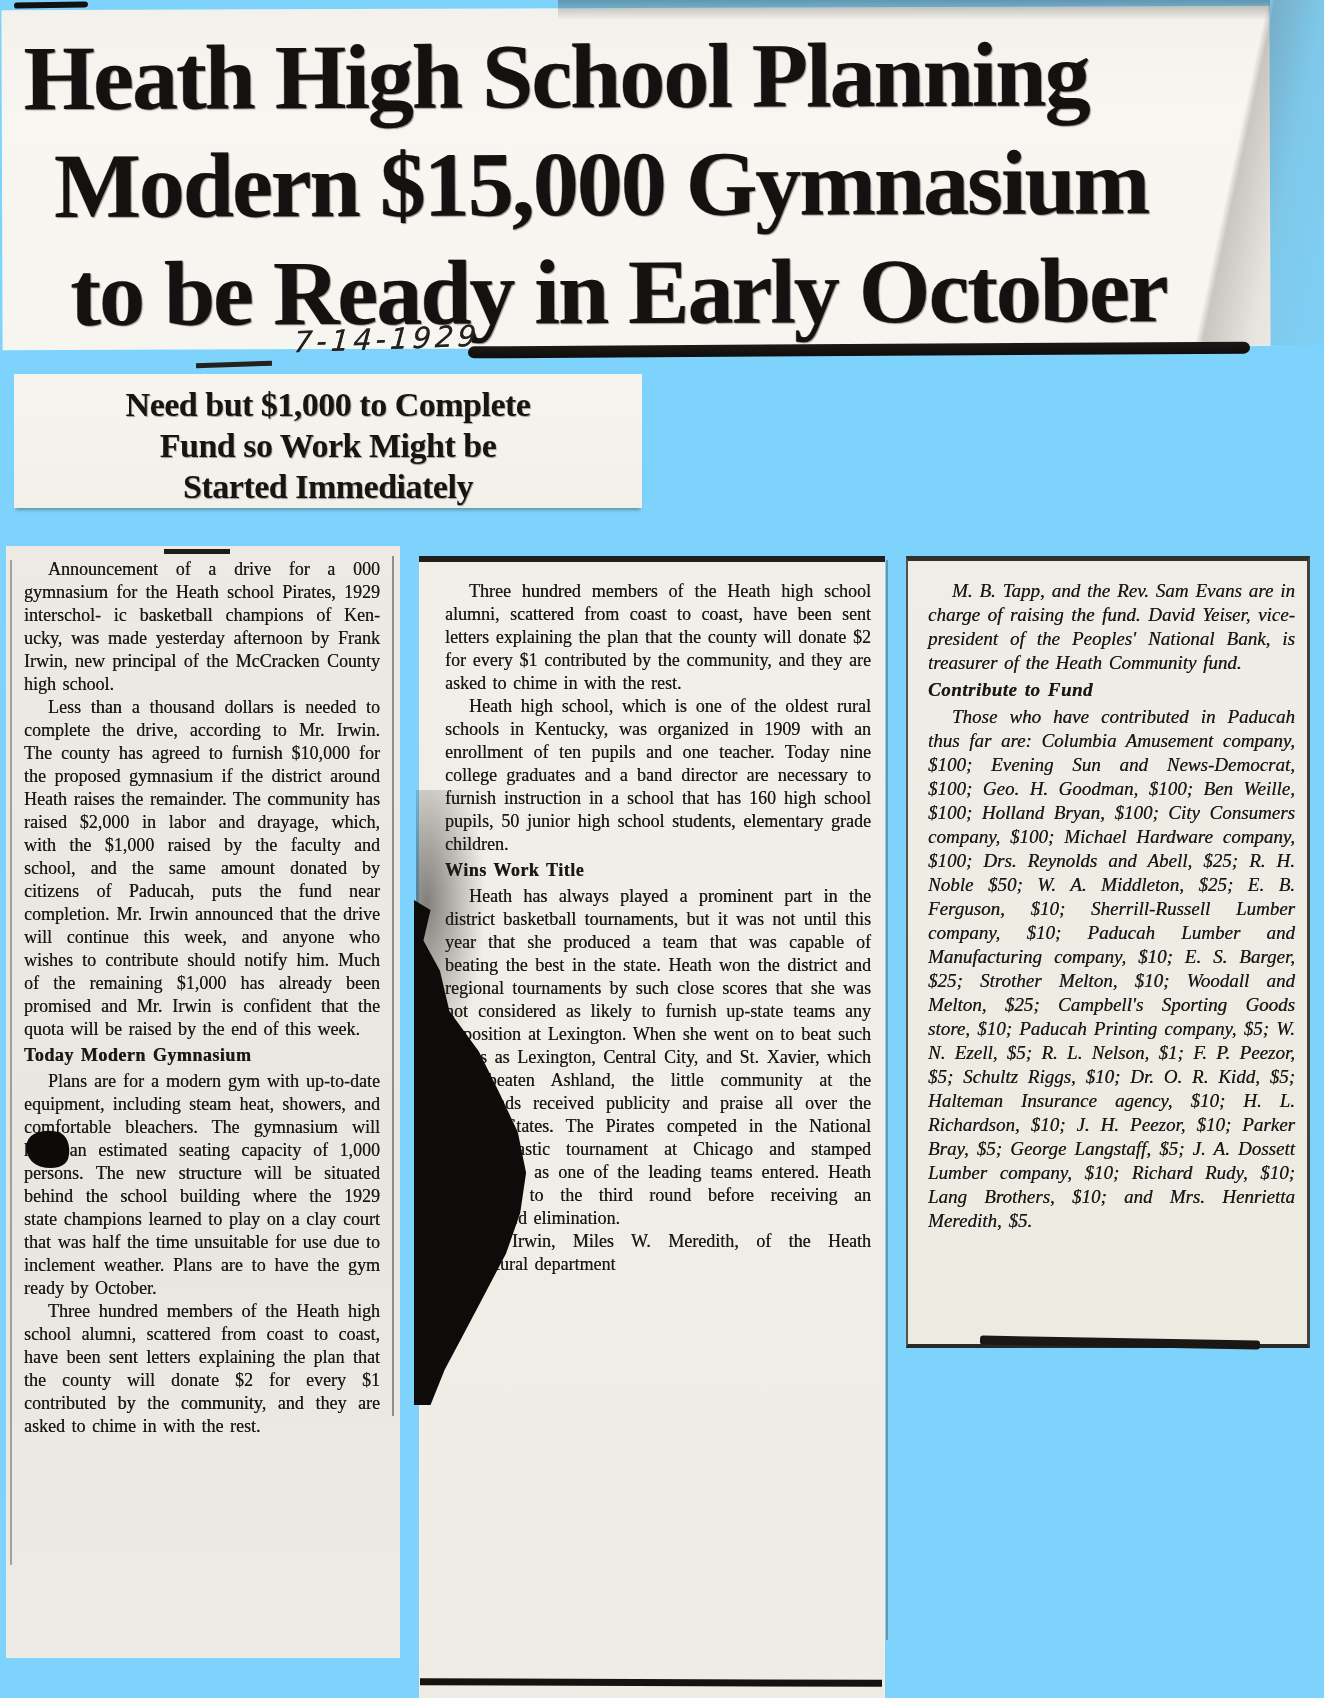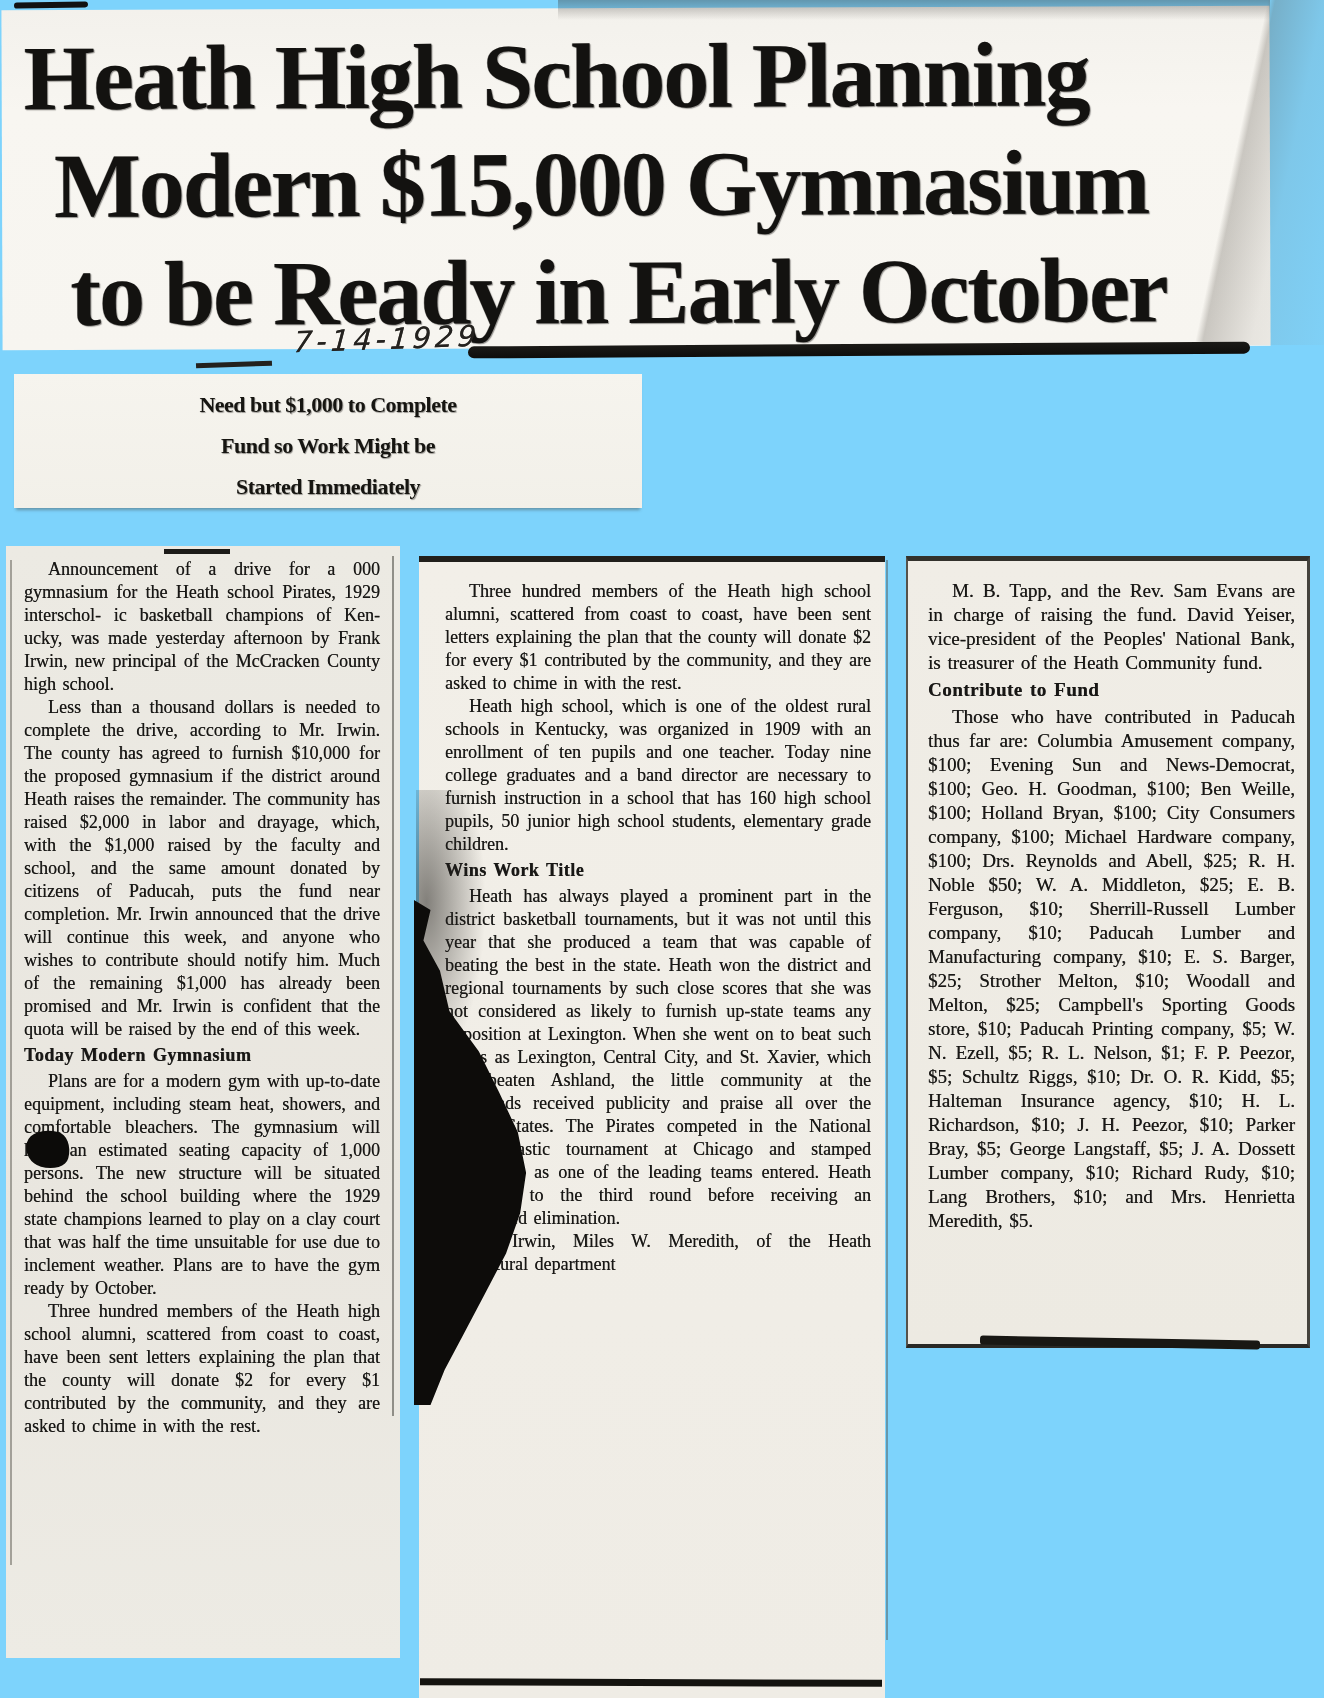--- a/index.html
+++ b/index.html
@@ -50,21 +50,21 @@
     text-shadow:0 0 0.5px rgba(30,28,25,.8);
   }
   
   .deck-clip{
     position:absolute;left:14px;top:374px;width:628px;height:134px;
     background:linear-gradient(180deg,#f6f4ee,#f2f0e9);
     box-shadow:0 4px 3px -2px rgba(60,55,48,.4);
     padding-top:10px;box-sizing:border-box;
   }
   .deck-line{
-    text-align:center;font-weight:bold;font-size:22px;line-height:41px;
+    text-align:center;font-weight:bold;font-size:34px;line-height:41px;
     color:#161511;letter-spacing:-0.5px;
     text-shadow:0.8px 0.8px 0.8px rgba(25,23,20,.4);
   }
   
   .col{position:absolute;box-sizing:border-box;}
   .col1{
     left:6px;top:546px;width:394px;height:1112px;
     background:linear-gradient(180deg,#eceae3,#e9e6df 60%,#edebe4);
     padding:12px 20px 0 18px;
   }
@@ -73,20 +73,21 @@
     background:linear-gradient(180deg,#f2efe8,#efece5);
     border-top:6px solid #211f1b;
     padding:18px 14px 0 26px;
   }
   .col3{
     left:906px;top:556px;width:404px;height:792px;
     background:linear-gradient(180deg,#f0ede6,#edeae2);
     border-top:5px solid #33312c;border-left:2px solid #55524b;
     border-right:3px solid #44423c;border-bottom:4px solid #2a2925;
     padding:18px 12px 0 20px;
+    font-style:italic;
   }
   .body-text{
     font-size:18px;line-height:23px;text-align:justify;color:#181715;
     word-spacing:2px;
     text-shadow:0.3px 0.3px 0.6px rgba(30,28,25,.75);
   }
   .col3 .body-text{font-size:19px;line-height:24px;}
   .body-text p{margin:0;text-indent:24px;}
   .col-subhead{
     font-weight:bold;text-indent:0 !important;margin:3px 0 !important;

